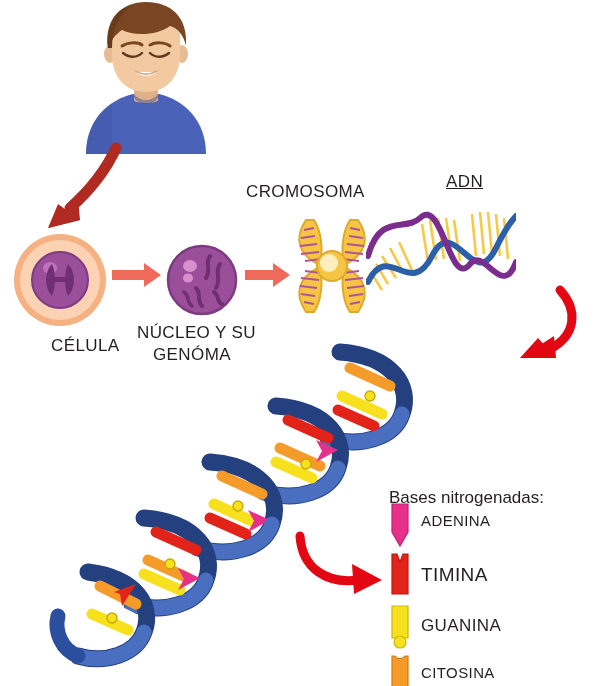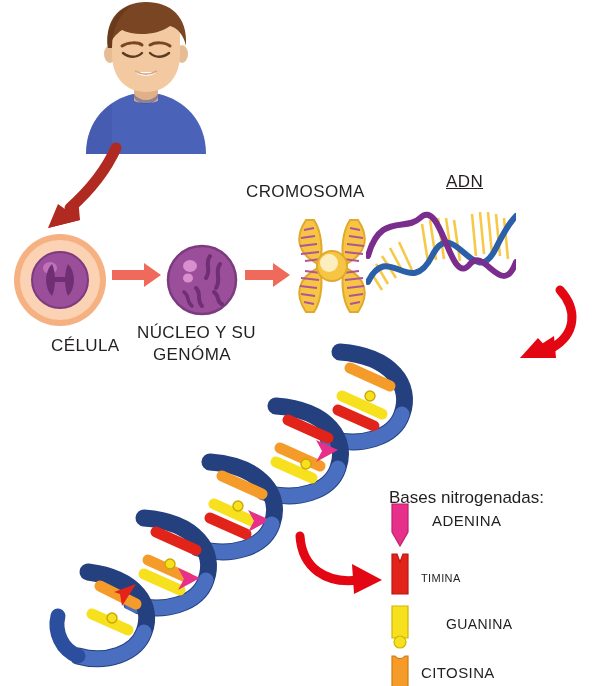--- a/index.html
+++ b/index.html
@@ -269,36 +269,36 @@
 
   <div class="abs" style="left:389px;top:468px;width:215px;">
 
     <div class="lbl" style="position:relative;left:0;top:0;font-size:17px;color:#231f20;margin-top:20px;">Bases nitrogenadas:</div>
 
     <div style="position:absolute;left:0px;top:34px;">
       <svg width="22" height="46" viewBox="0 0 22 46">
         <path d="M3 2 L19 2 L19 30 L11 44 L3 30 Z" fill="#e6308a" stroke="#c41f72" stroke-width="1.2"></path>
       </svg>
     </div>
-    <div class="lbl lbl-caps" style="left:43px;top:44px;font-size:15px;">ADENINA</div>
+    <div class="lbl lbl-caps" style="left:32px;top:44px;font-size:15px;">ADENINA</div>
 
     <div style="position:absolute;left:0px;top:84px;">
       <svg width="22" height="46" viewBox="0 0 22 46">
         <path d="M3 2 L8 2 L11 10 L14 2 L19 2 L19 42 L3 42 Z" fill="#e2231a" stroke="#b81a12" stroke-width="1.2"></path>
       </svg>
     </div>
-    <div class="lbl lbl-caps" style="left:32px;top:104px;font-size:11px;text-align:right;">TIMINA</div>
+    <div class="lbl lbl-caps" style="left:32px;top:96px;font-size:19px;text-align:right;">TIMINA</div>
 
     <div style="position:absolute;left:0px;top:136px;">
       <svg width="22" height="46" viewBox="0 0 22 46">
         <path d="M3 2 L19 2 L19 34 L3 34 Z" fill="#f7e11e" stroke="#cdb700" stroke-width="1.2"></path>
         <circle cx="11" cy="38" r="6" fill="#f7e11e" stroke="#cdb700" stroke-width="1.2"></circle>
       </svg>
     </div>
-    <div class="lbl lbl-caps" style="left:32px;top:148px;font-size:14px;margin-left:25px;">GUANINA</div>
+    <div class="lbl lbl-caps" style="left:32px;top:148px;font-size:17px;">GUANINA</div>
 
     <div style="position:absolute;left:0px;top:186px;">
       <svg width="22" height="46" viewBox="0 0 22 46">
         <path d="M3 2 L6 2 A6 6 0 0 0 16 2 L19 2 L19 44 L3 44 Z" fill="#f59b2a" stroke="#d07d12" stroke-width="1.2"></path>
       </svg>
     </div>
     <div class="lbl lbl-caps" style="left:32px;top:196px;font-size:15px;">CITOSINA</div>
   </div>
 
 </div>

